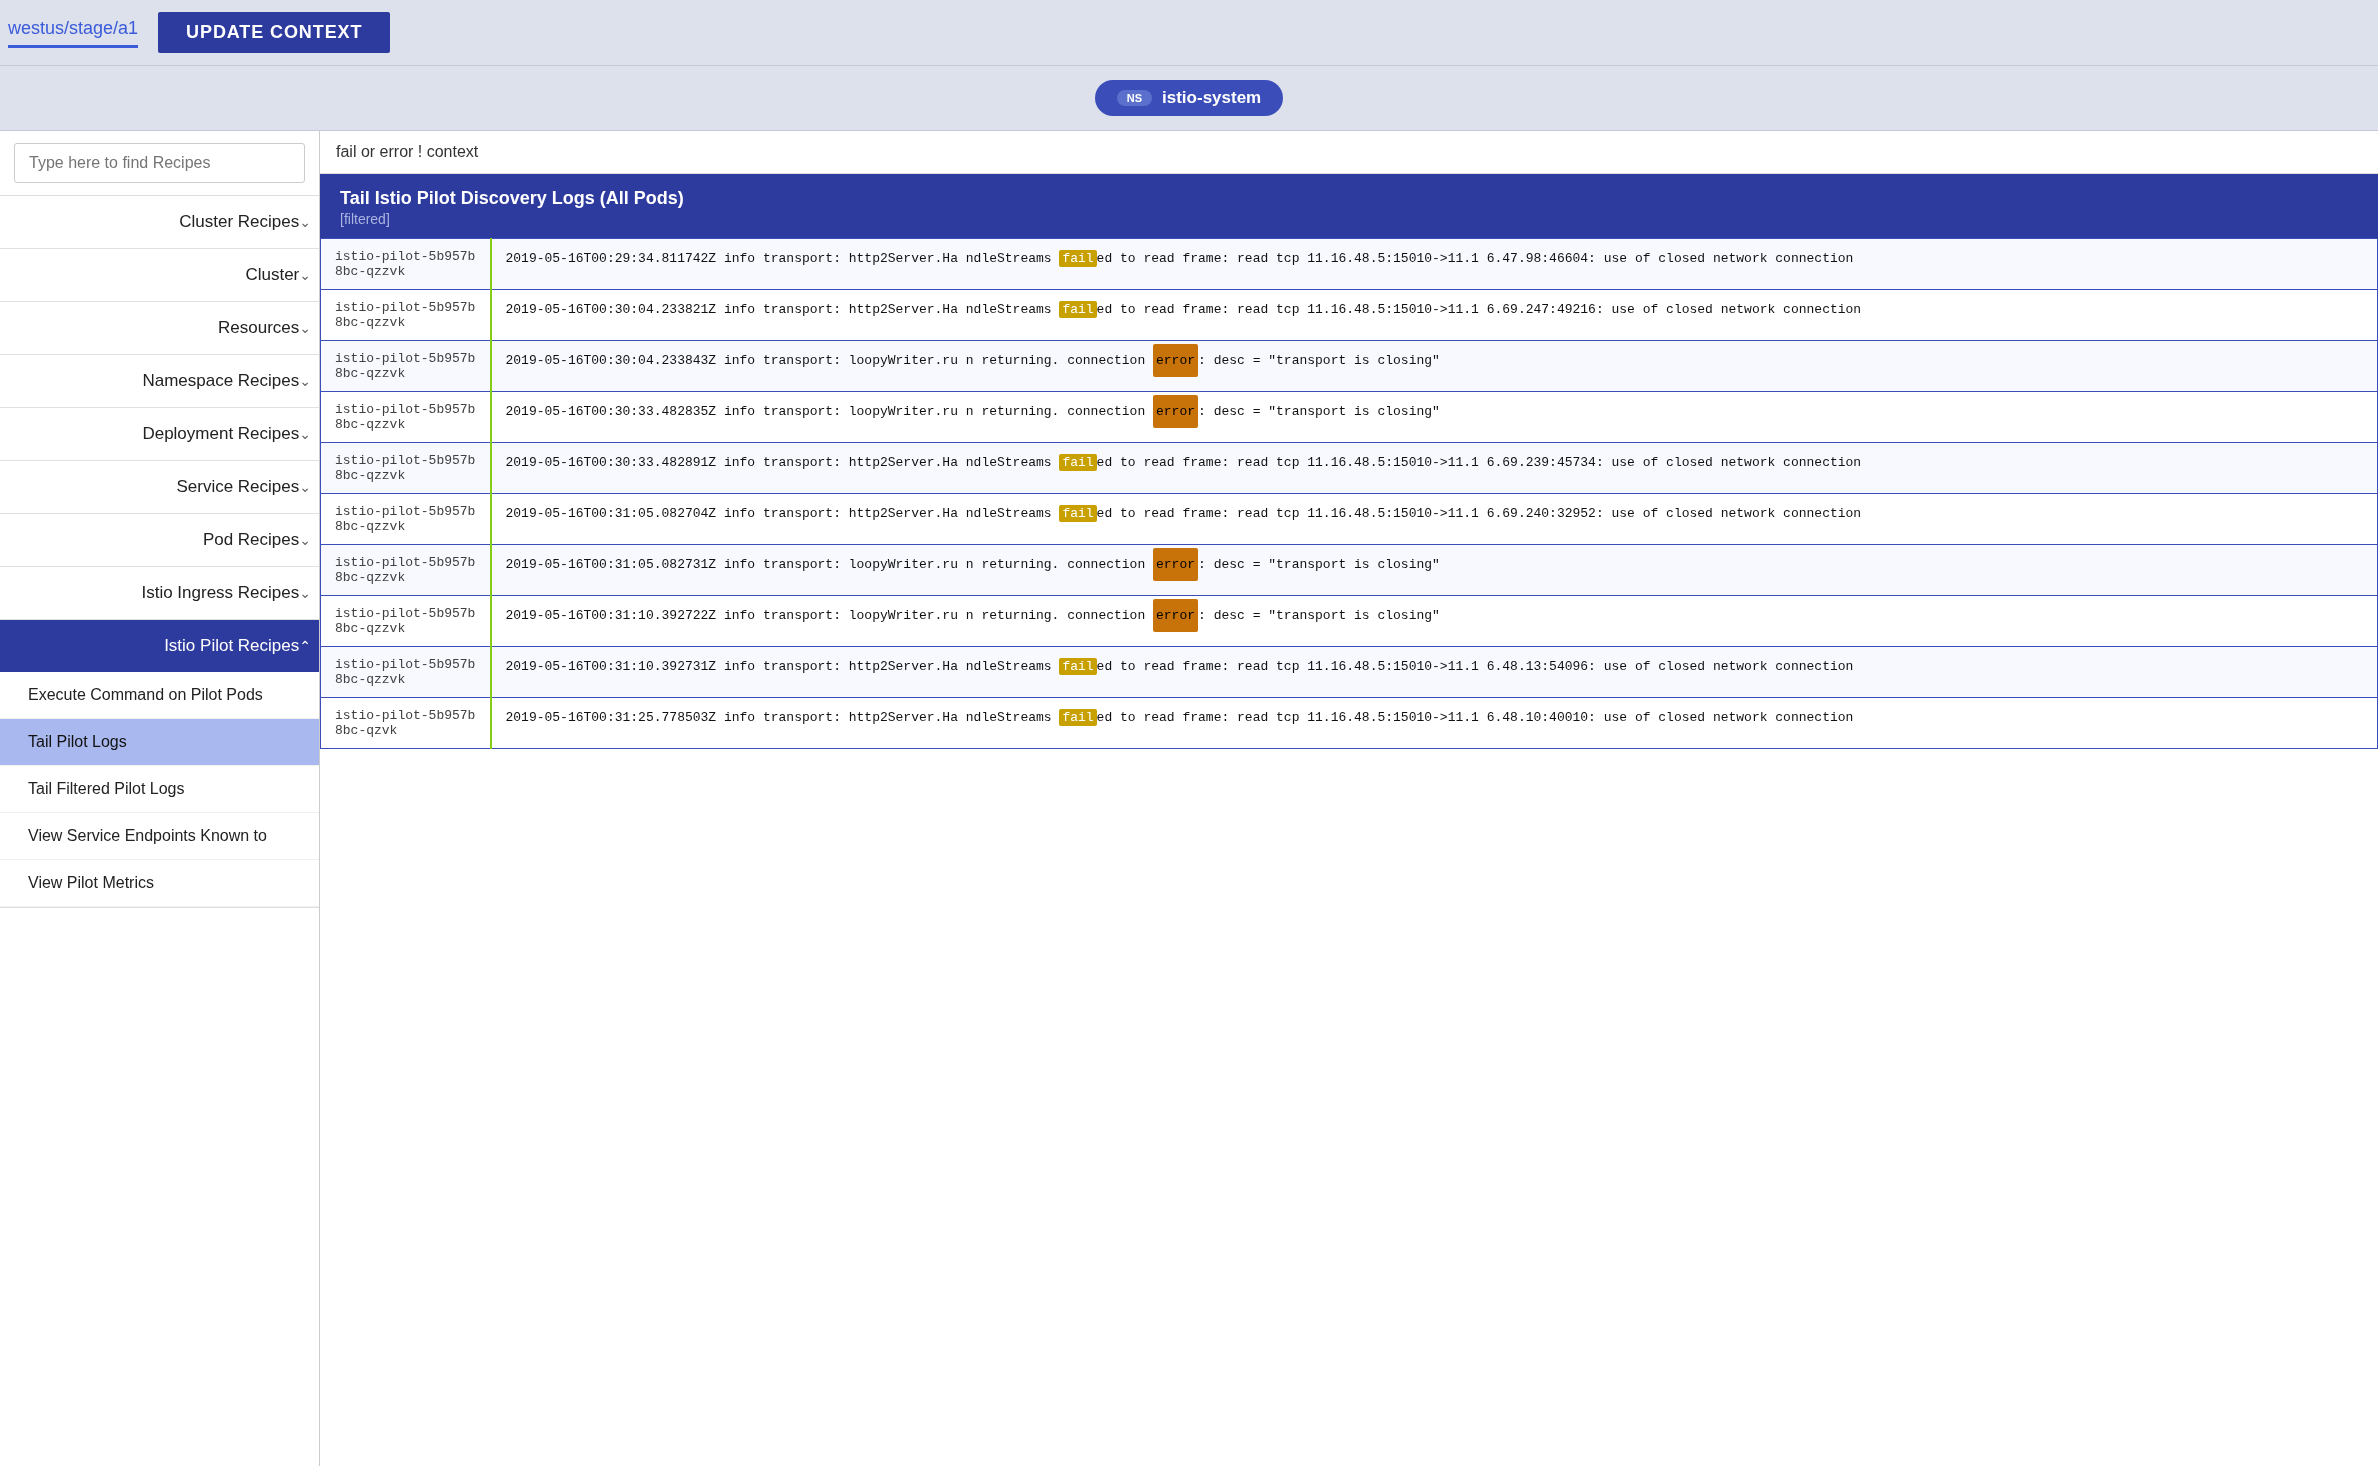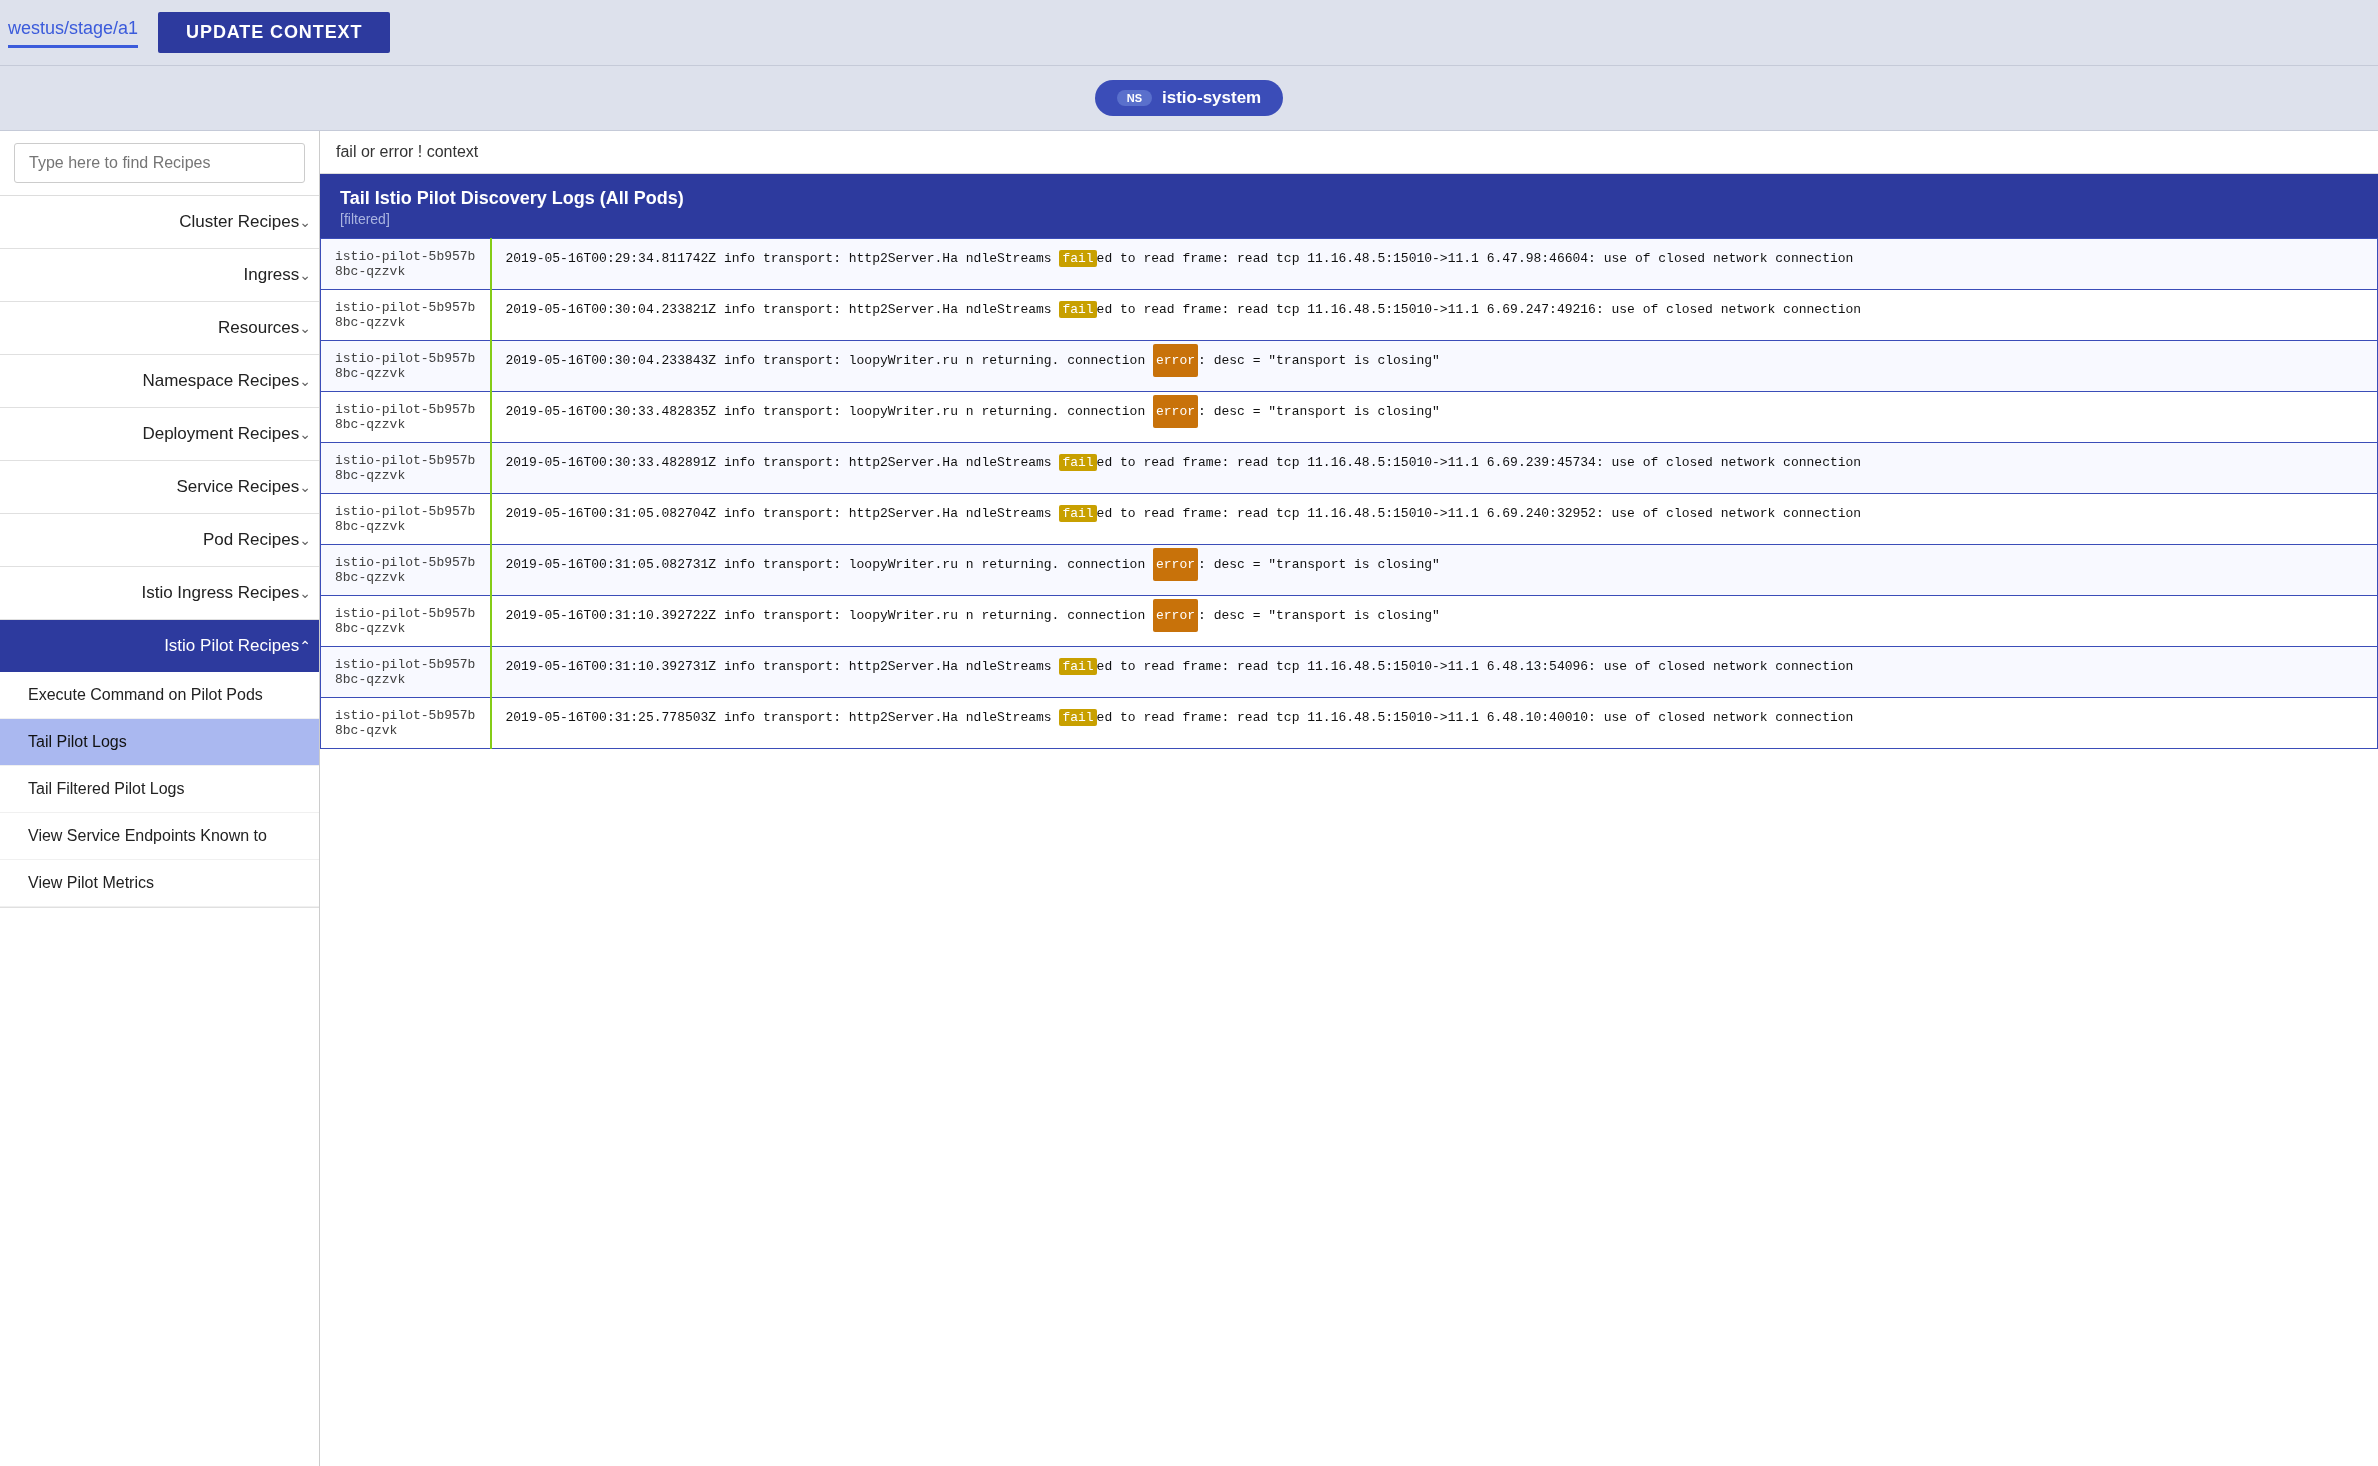--- a/index.html
+++ b/index.html
@@ -196,21 +196,21 @@
     }
 
     .highlight-failed {
       background: #c8a000;
       color: white;
       padding: 1px 3px;
       border-radius: 2px;
     }
     .highlight-error {
       background: #c8720a;
-      color: #ffffff;
+      color: #000000;
       padding: 9px 3px;
       border-radius: 2px;
     }
   </style>
 </head>
 <body>
 
 <div class="header">
   <div class="context-tab">westus/stage/a1</div>
   <button class="update-context-btn">UPDATE CONTEXT</button>
@@ -231,21 +231,21 @@
     </div>
 
     <div class="nav-section">
       <div class="nav-item">
         <span>Cluster Recipes</span>
         <span class="chevron">⌄</span>
       </div>
     </div>
     <div class="nav-section">
       <div class="nav-item">
-        <span>Ingress</span>
+        <span>Cluster</span>
         <span class="chevron">⌄</span>
       </div>
     </div>
     <div class="nav-section">
       <div class="nav-item">
         <span>Resources</span>
         <span class="chevron">⌄</span>
       </div>
     </div>
     <div class="nav-section">

